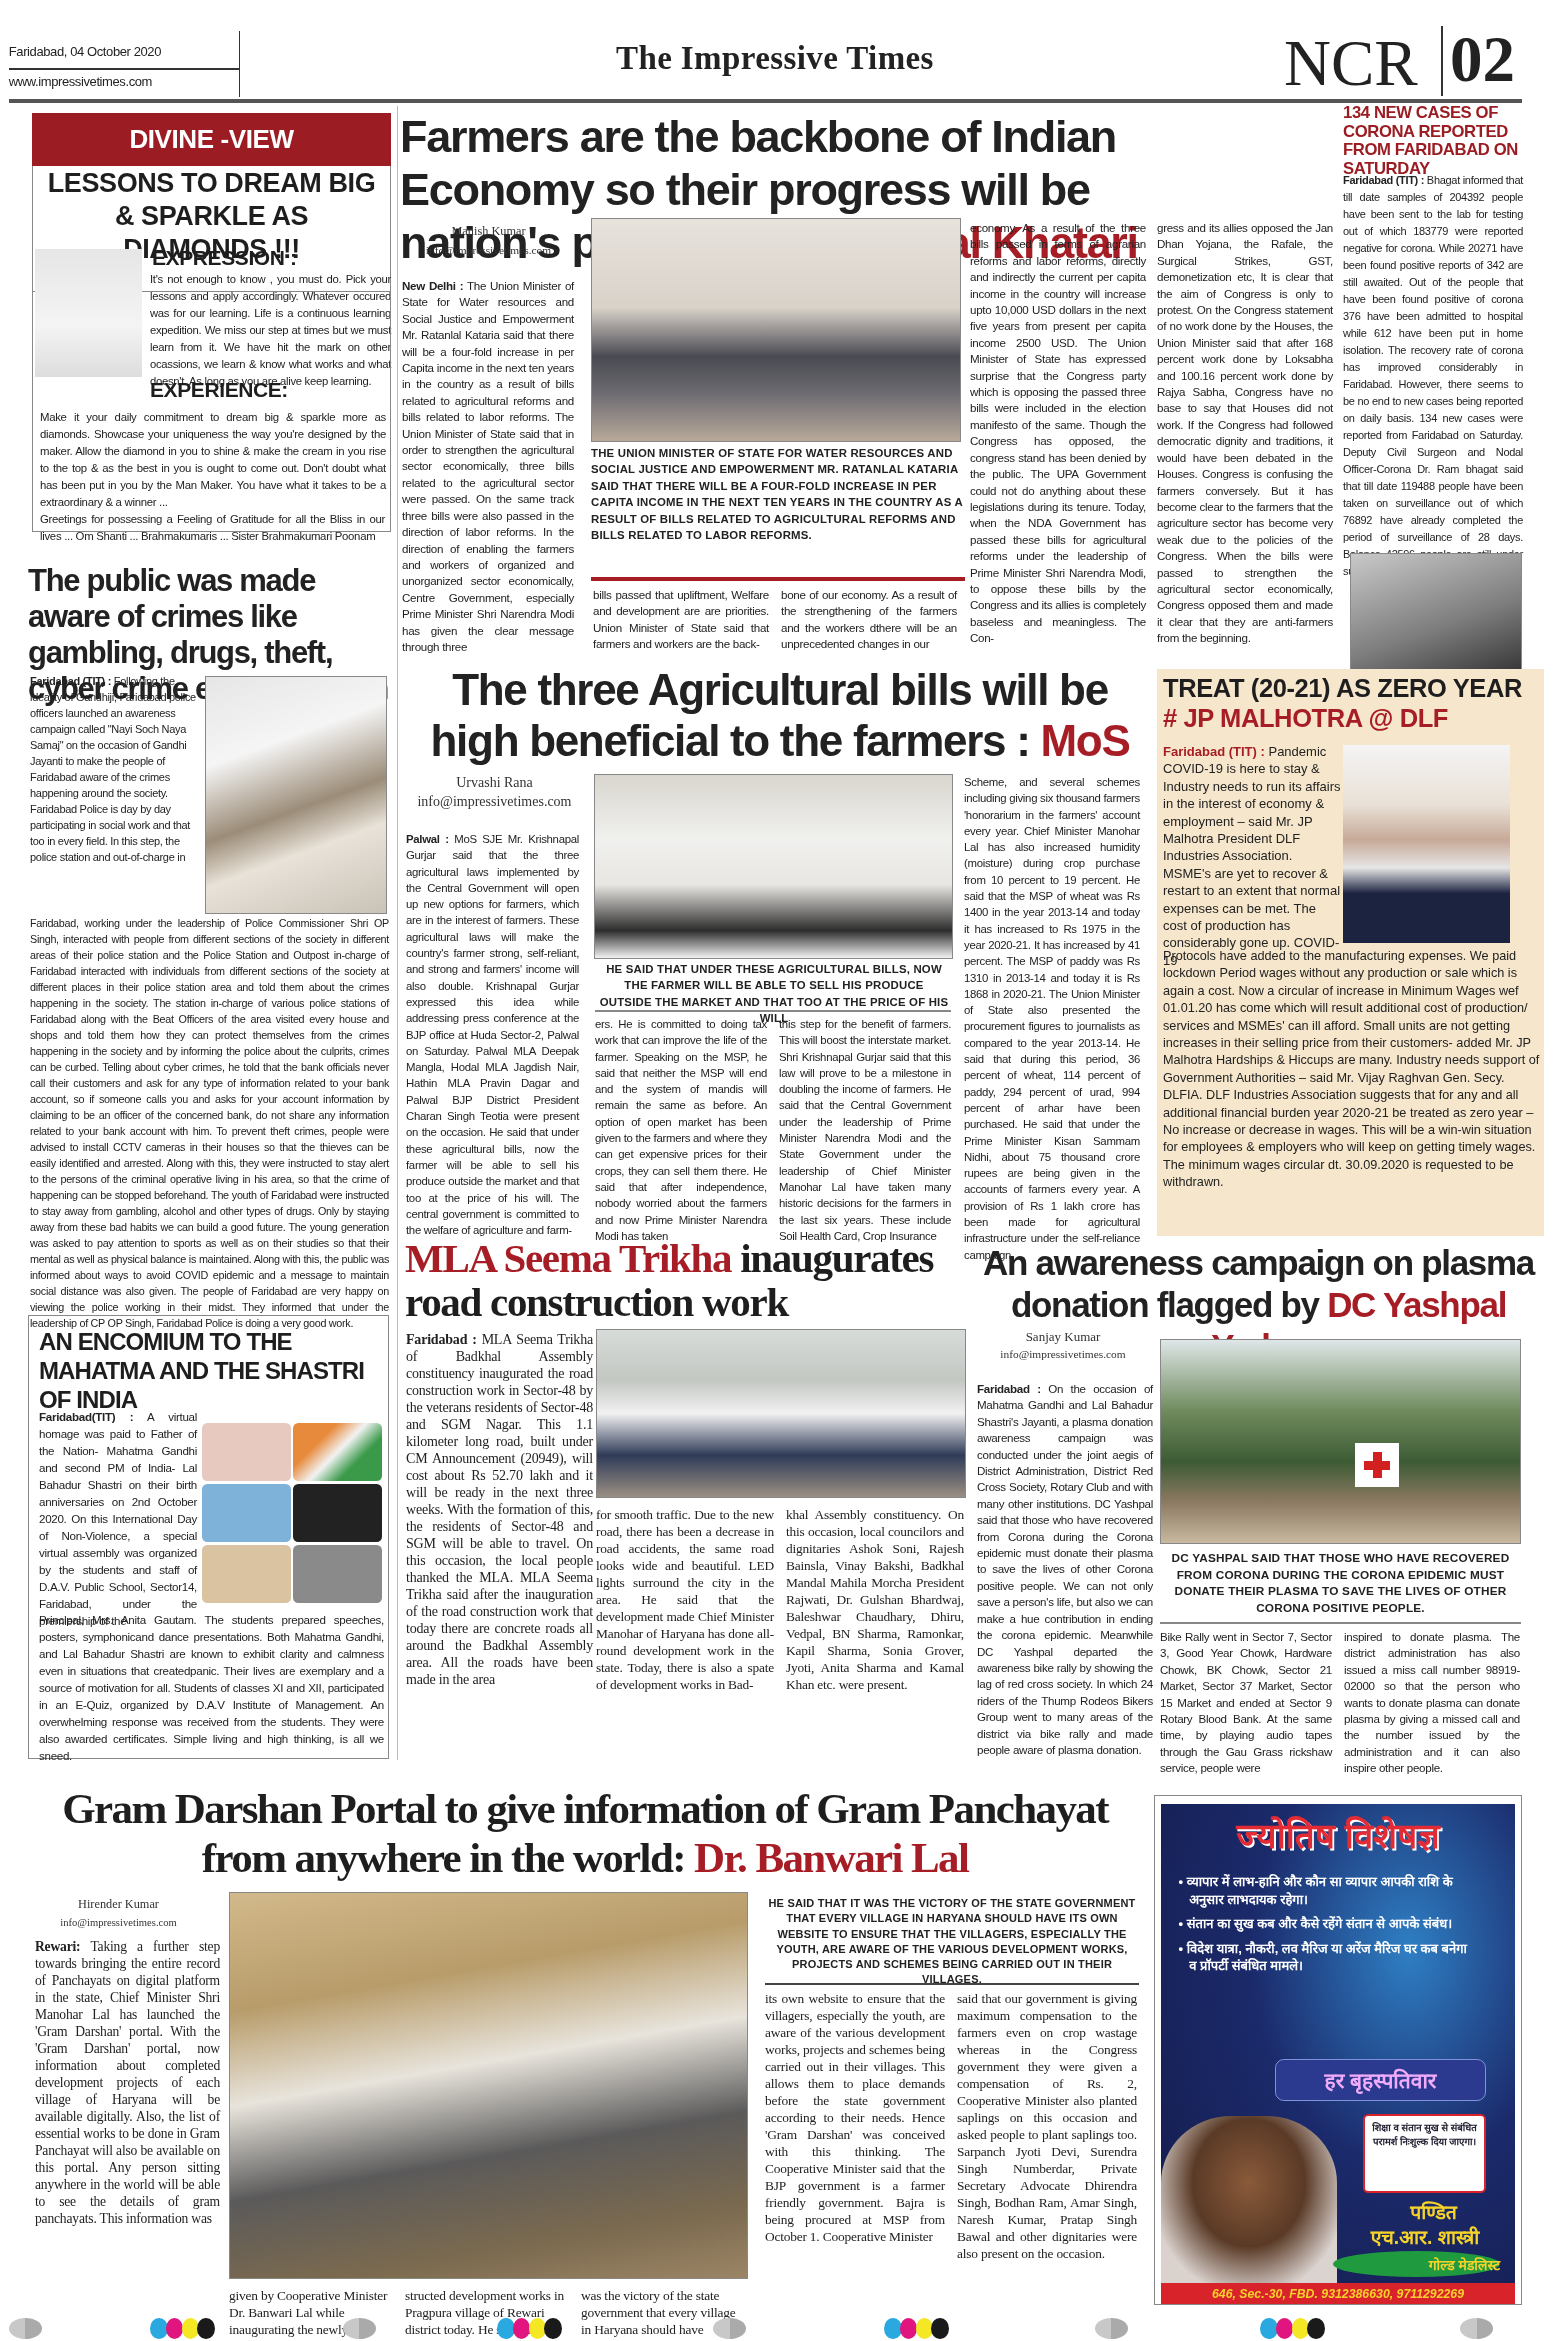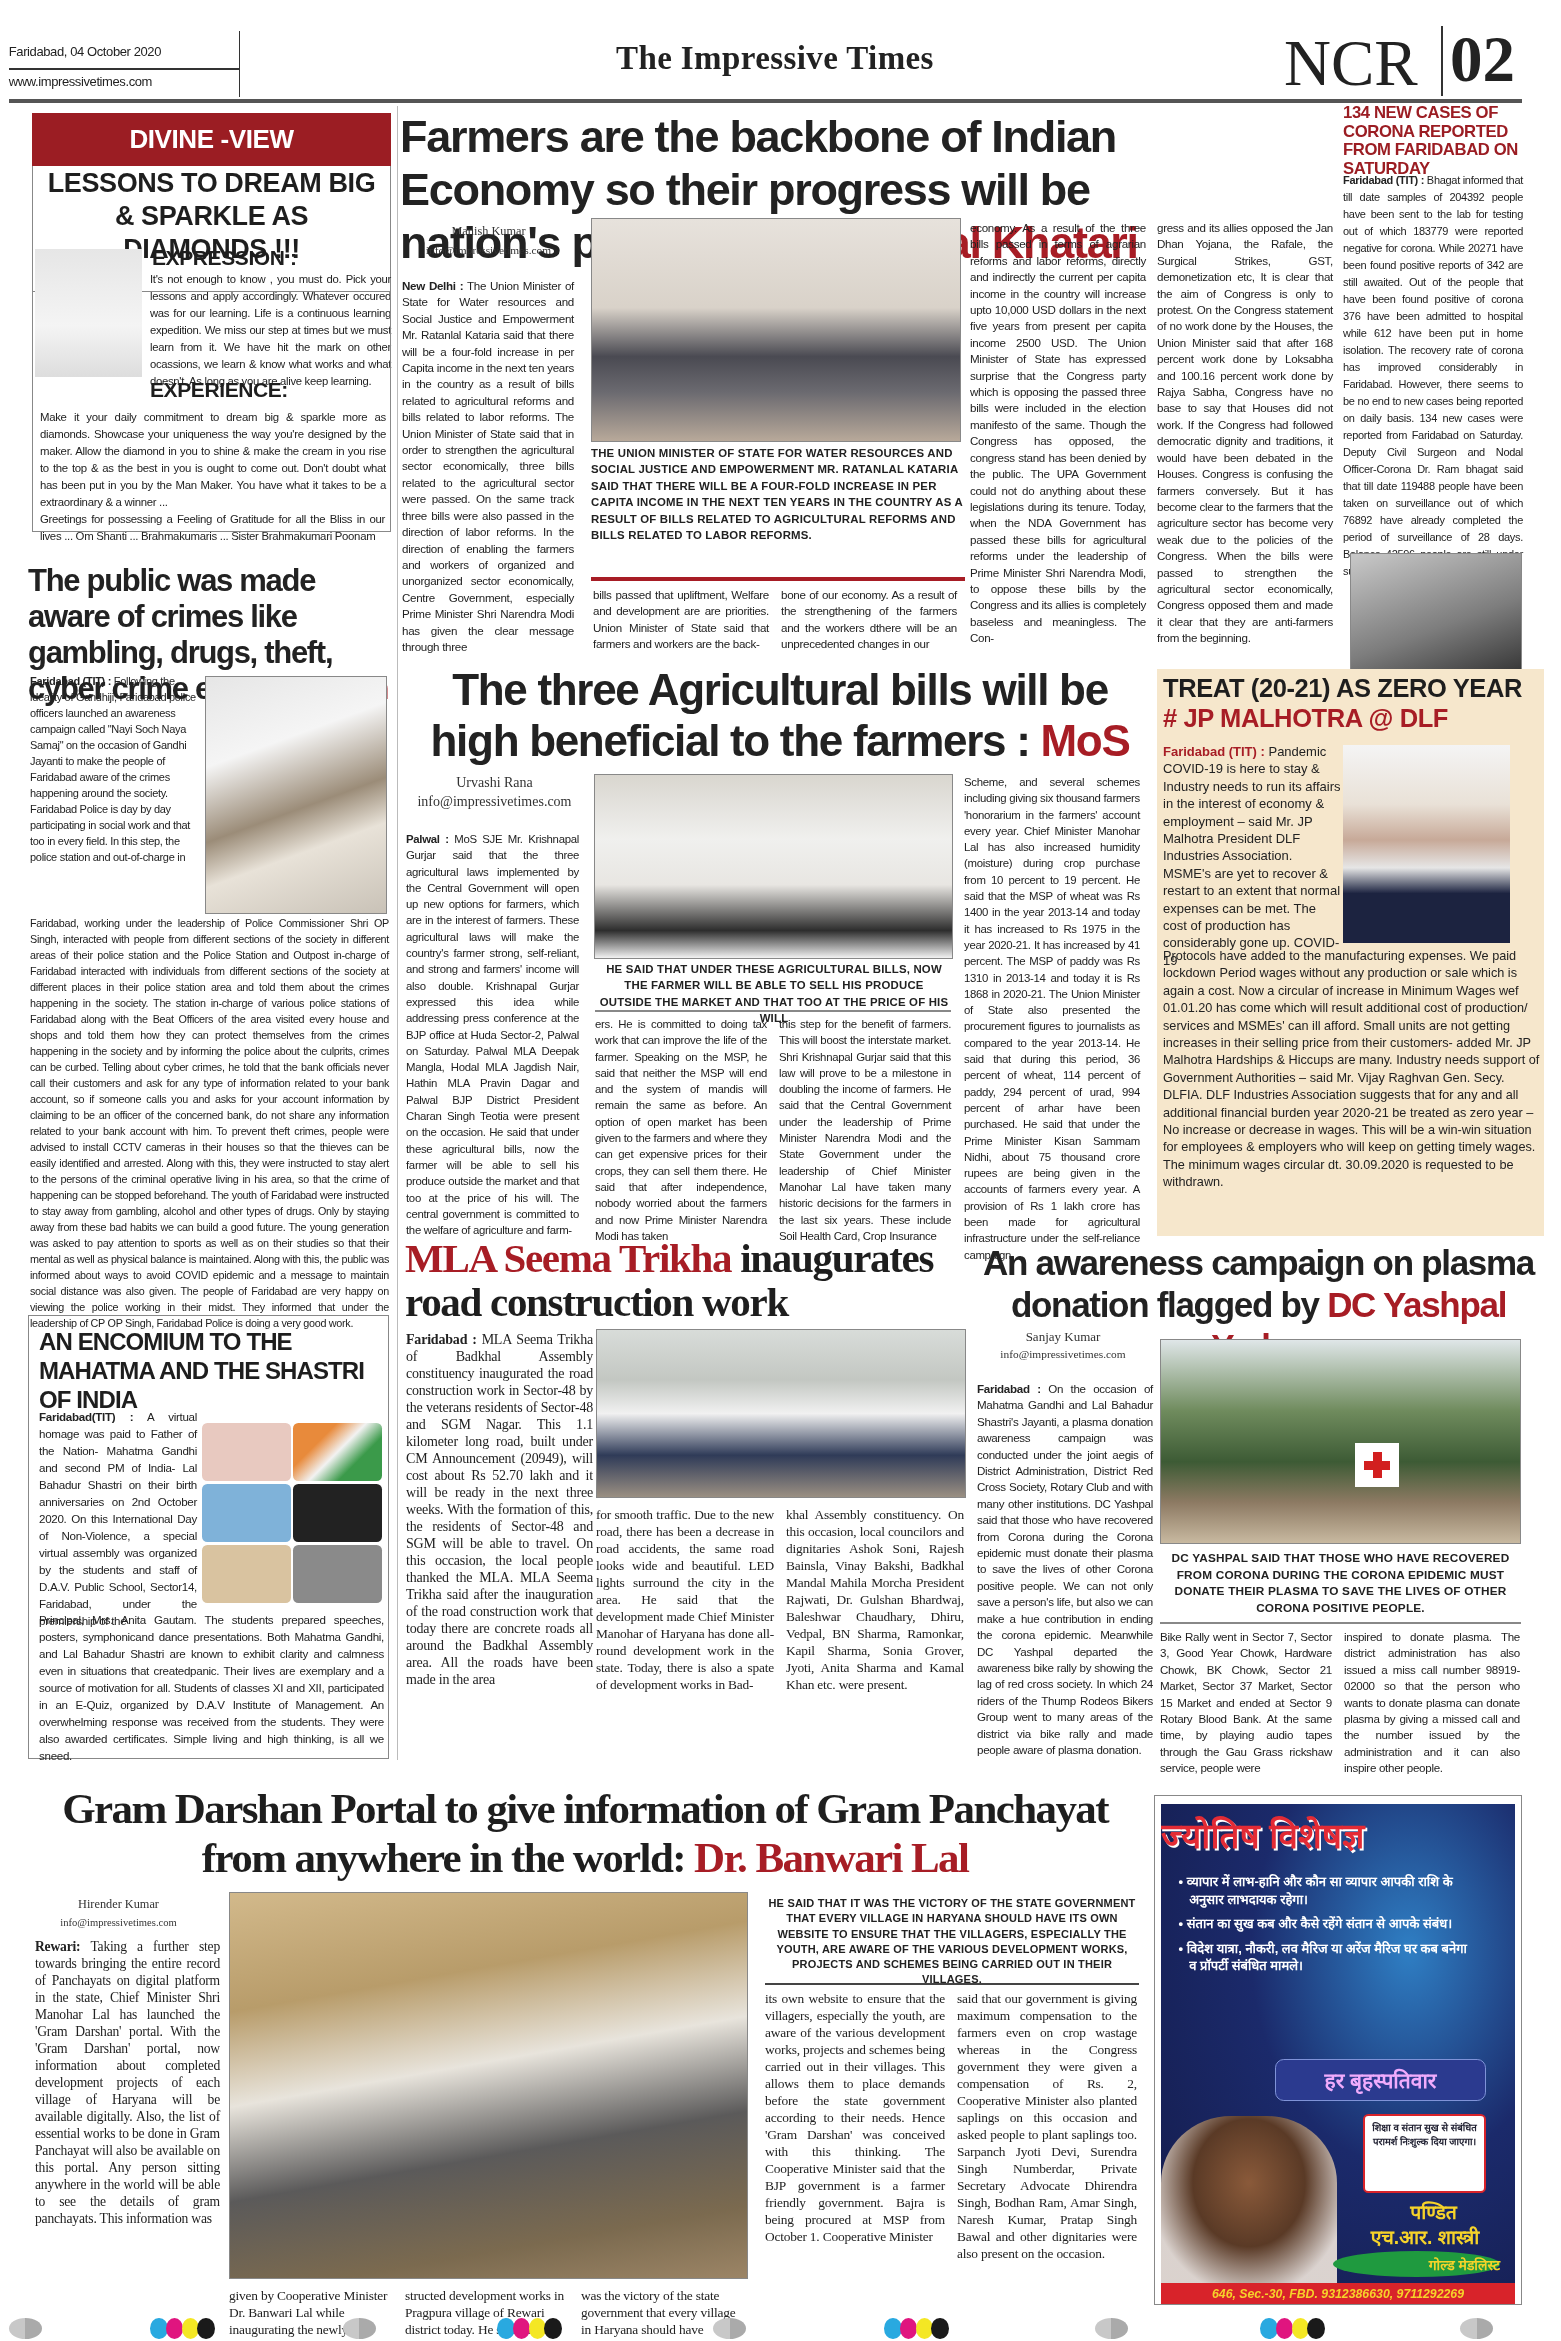--- a/index.html
+++ b/index.html
@@ -184,21 +184,21 @@
 <div class="abs serif-body" style="left:229px;top:2287px;width:167px;font-size:13.4px;line-height:17px;text-align:left;">given by Cooperative Minister Dr. Banwari Lal while inaugurating the newly con-</div>
 <div class="abs serif-body" style="left:405px;top:2287px;width:167px;font-size:13.4px;line-height:17px;text-align:left;">structed development works in Pragpura village of Rewari district today. He said that it</div>
 <div class="abs serif-body" style="left:581px;top:2287px;width:167px;font-size:13.4px;line-height:17px;text-align:left;">was the victory of the state government that every village in Haryana should have</div>
 <div class="abs caption" style="left:765px;top:1896px;width:374px;font-size:11px;line-height:15.3px;">HE SAID THAT IT WAS THE VICTORY OF THE STATE GOVERNMENT THAT EVERY VILLAGE IN HARYANA SHOULD HAVE ITS OWN WEBSITE TO ENSURE THAT THE VILLAGERS, ESPECIALLY THE YOUTH, ARE AWARE OF THE VARIOUS DEVELOPMENT WORKS, PROJECTS AND SCHEMES BEING CARRIED OUT IN THEIR VILLAGES.</div>
 <div class="abs" style="left:765px;top:1983px;width:374px;height:1.8px;background:#444;"></div>
 <div class="abs serif-body" style="left:765px;top:1990px;width:180px;font-size:13.4px;line-height:17px;">its own website to ensure that the villagers, especially the youth, are aware of the various development works, projects and schemes being carried out in their villages. This allows them to place demands before the state government according to their needs. Hence 'Gram Darshan' was conceived with this thinking. The Cooperative Minister said that the BJP government is a farmer friendly government. Bajra is being procured at MSP from October 1. Cooperative Minister</div>
 <div class="abs serif-body" style="left:957px;top:1990px;width:180px;font-size:13.4px;line-height:17px;">said that our government is giving maximum compensation to the farmers even on crop wastage whereas in the Congress government they were given a compensation of Rs. 2, Cooperative Minister also planted saplings on this occasion and asked people to plant saplings too. Sarpanch Jyoti Devi, Surendra Singh Numberdar, Private Secretary Advocate Dhirendra Singh, Bodhan Ram, Amar Singh, Naresh Kumar, Pratap Singh Bawal and other dignitaries were also present on the occasion.</div>
 
 <div class="abs" style="left:1154px;top:1795px;width:368px;height:510px;border:1.8px solid #888;"></div>
 <div class="abs" style="left:1161px;top:1804px;width:354px;height:488px;background:radial-gradient(ellipse at 70% 30%,#2f7fc4 0%,#1b2a6b 45%,#141b4a 100%);overflow:hidden;">
-  <div class="abs" style="left:0;top:7px;width:354px;font-size:35px;font-weight:bold;color:#e32b35;text-shadow:1.8px 1.8px 0 #fff;">ज्योतिष विशेषज्ञ</div>
+  <div class="abs" style="left:0;top:7px;width:354px;text-align:center;font-size:35px;font-weight:bold;color:#e32b35;text-shadow:1.8px 1.8px 0 #fff;">ज्योतिष विशेषज्ञ</div>
   <ul class="abs" style="left:17.6px;top:69px;width:295px;list-style:none;color:#fff;font-size:13px;line-height:17.6px;font-weight:bold;">
     <li style="margin-bottom:7px;padding-left:10.6px;text-indent:-10.6px;">• व्यापार में लाभ-हानि और कौन सा व्यापार आपकी राशि के अनुसार लाभदायक रहेगा।</li>
     <li style="margin-bottom:7px;padding-left:10.6px;text-indent:-10.6px;">• संतान का सुख कब और कैसे रहेंगे संतान से आपके संबंध।</li>
     <li style="padding-left:10.6px;text-indent:-10.6px;">• विदेश यात्रा, नौकरी, लव मैरिज या अरेंज मैरिज घर कब बनेगा व प्रॉपर्टी संबंधित मामले।</li>
   </ul>
   <div class="abs" style="left:114px;top:255px;width:211px;height:42px;background:#2b3a8f;border-radius:8.8px;border:1.8px solid #7f93d8;display:flex;align-items:center;justify-content:center;">
     <span style="color:#f0abfc;font-size:21px;font-weight:bold;">हर बृहस्पतिवार</span>
   </div>
   <div class="abs" style="left:0;top:312px;width:176px;height:167px;background:radial-gradient(ellipse at 50% 40%,#8a5a3a 0%,#5a3a26 45%,rgba(240,230,220,0.9) 80%);border-radius:40% 40% 0 0;"></div>
   <div class="abs" style="left:202px;top:310px;width:123px;height:79px;background:#fff;border:2.6px solid #d8232a;border-radius:5.3px;font-size:9.7px;line-height:14px;text-align:center;color:#223;padding:5.3px;font-weight:bold;">शिक्षा व संतान सुख से संबंधित परामर्श निःशुल्क दिया जाएगा।</div>

